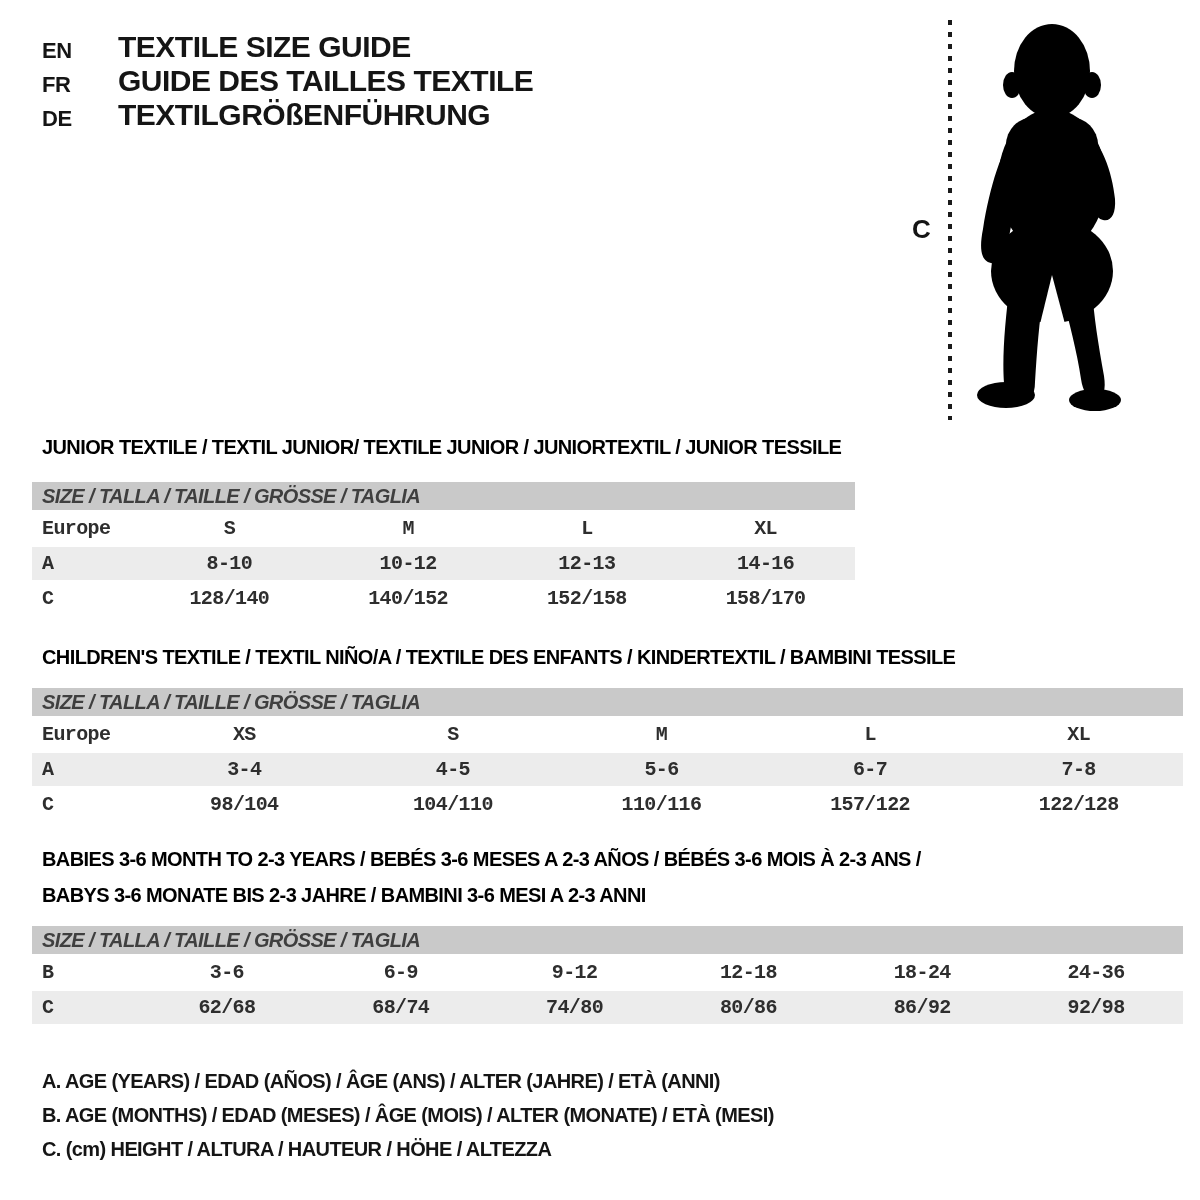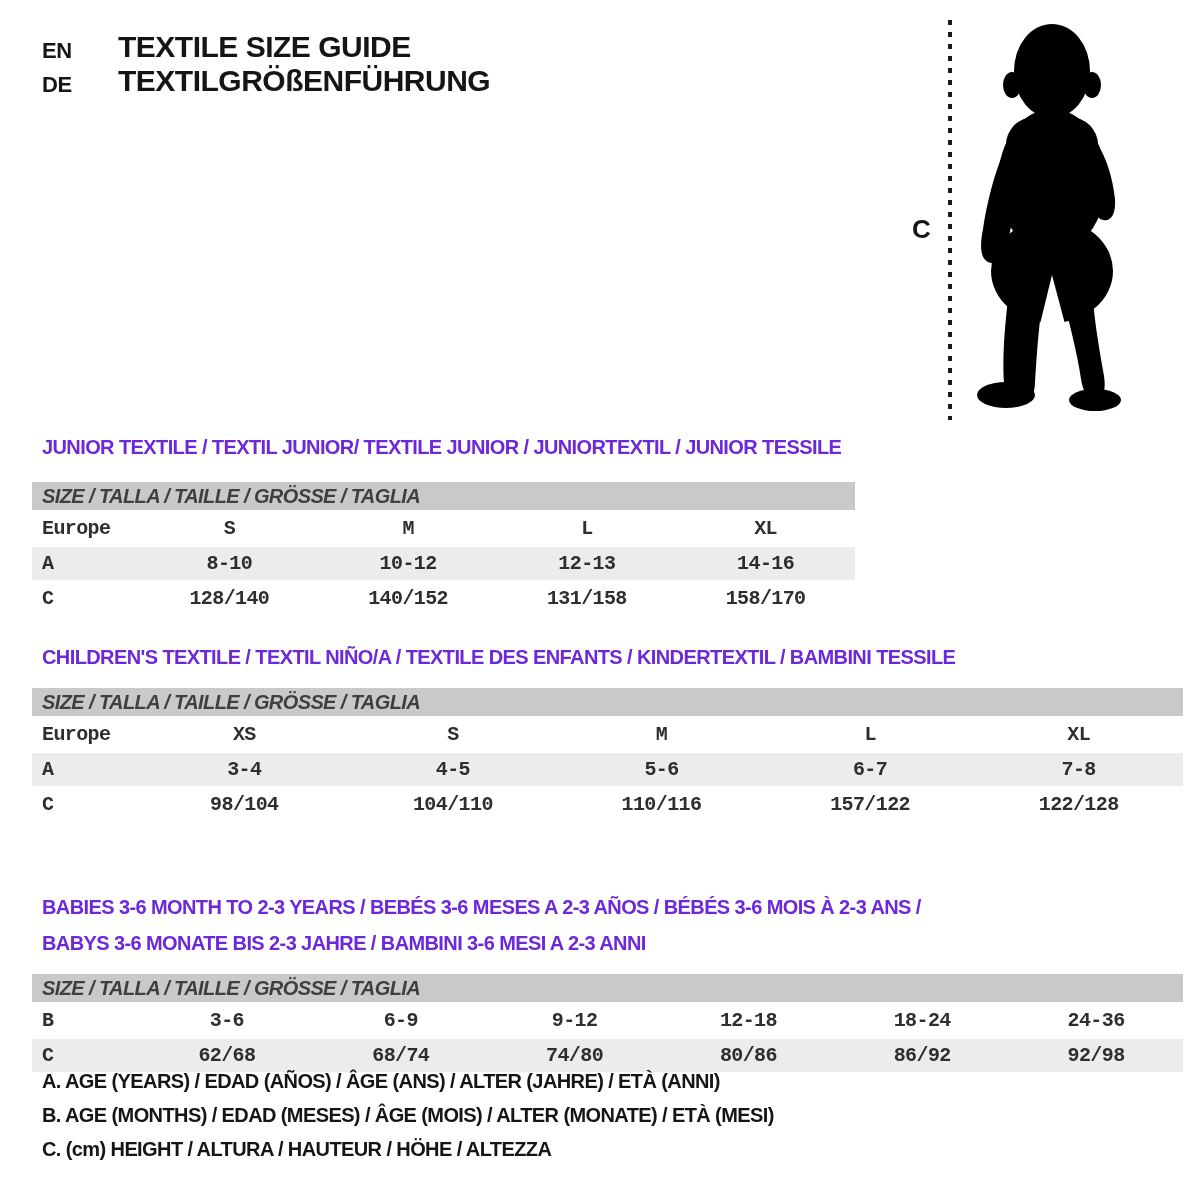--- a/index.html
+++ b/index.html
@@ -33,24 +33,24 @@
   .dash-line{position:absolute;left:46px;top:6px;}
   .c-label{
     position:absolute;left:12px;top:200px;
     font-size:26px;font-weight:bold;
   }
   .silhouette{position:absolute;left:64px;top:4px;}
   
   .section{position:absolute;left:32px;}
   .sec-0{top:436px;width:823px;}
   .sec-1{top:646px;width:1151px;}
-  .sec-2{top:896px;width:1151px;}
+  .sec-2{top:848px;width:1151px;}
   .section-title{
     font-size:20px;font-weight:bold;letter-spacing:-0.6px;
-    color:#6d28d9;white-space:nowrap;padding-left:10px;height:24px;
+    color:#000000;white-space:nowrap;padding-left:10px;height:24px;
   }
   .section-title.line2{margin-top:12px;}
   .band{
     margin-top:22px;height:28px;line-height:28px;
     background:var(--band);color:var(--band-ink);
     font-size:20px;font-weight:bold;letter-spacing:-0.6px;
     padding-left:10px;
     font-style:italic;
   }
   .sec-2 .band{margin-top:18px;}
@@ -74,20 +74,24 @@
 <body>
 
 <div class="canvas">
 
   <div class="langs">
     <div class="lang-row">
       <div class="lang-code">EN</div>
       <div class="lang-title">TEXTILE SIZE GUIDE</div>
     </div>
     <div class="lang-row">
+      <div class="lang-code">FR</div>
+      <div class="lang-title">GUIDE DES TAILLES TEXTILE</div>
+    </div>
+    <div class="lang-row">
       <div class="lang-code">DE</div>
       <div class="lang-title">TEXTILGRÖßENFÜHRUNG</div>
     </div>
   </div>
 
   <div class="figure-wrap">
     <div class="c-label">C</div>
     <div class="dash-line">
       <svg width="8" height="400" aria-hidden="true">
         <line x1="4" y1="0" x2="4" y2="400" stroke="#1a1a1a" stroke-width="4" stroke-dasharray="5 7"></line>
@@ -139,21 +143,21 @@
           <div class="tlabel">A</div>
           <div class="tcell">8-10</div>
           <div class="tcell">10-12</div>
           <div class="tcell">12-13</div>
           <div class="tcell">14-16</div>
         </div>
         <div class="trow">
           <div class="tlabel">C</div>
           <div class="tcell">128/140</div>
           <div class="tcell">140/152</div>
-          <div class="tcell">131/158</div>
+          <div class="tcell">152/158</div>
           <div class="tcell">158/170</div>
         </div>
       </div>
   </div>
 
   <div class="section sec-1">
     <div class="section-title">CHILDREN'S TEXTILE / TEXTIL NIÑO/A / TEXTILE DES ENFANTS / KINDERTEXTIL / BAMBINI TESSILE</div>
     <div class="band">SIZE / TALLA / TAILLE / GRÖSSE / TAGLIA</div>
     <div class="rows">
         <div class="trow">

